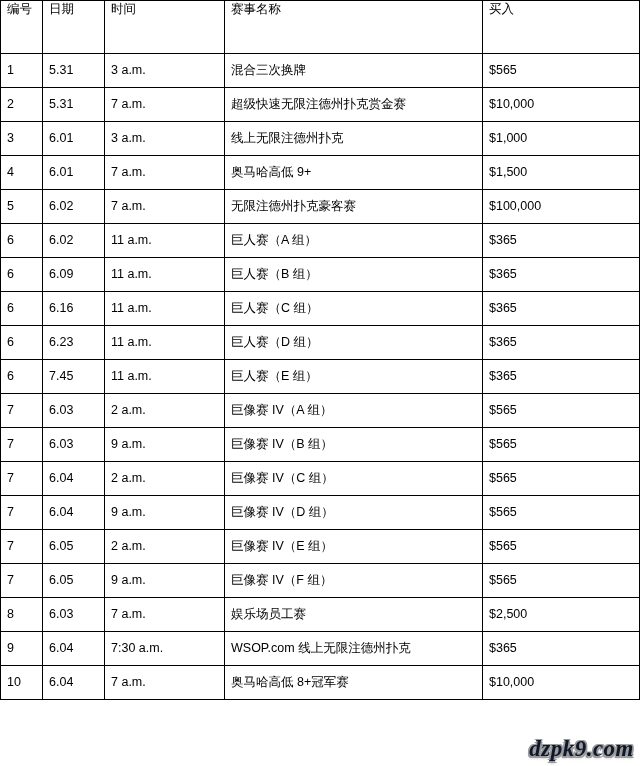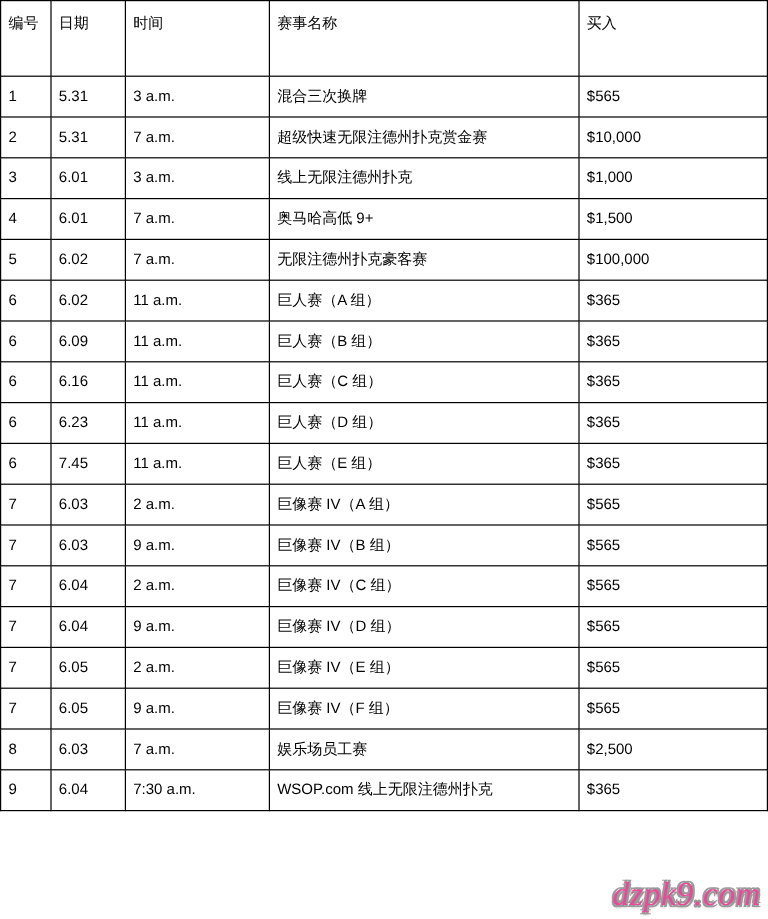--- a/index.html
+++ b/index.html
@@ -28,40 +28,40 @@
     text-align: left;
     vertical-align: middle;
     padding: 0 6px;
     line-height: 1.3;
     overflow: hidden;
     white-space: nowrap;
   }
   table.schedule thead th {
     height: 52px;
     vertical-align: top;
-    padding-top: 10px;
+    padding-top: 0;
   }
   table.schedule tbody td {
     height: 33px;
   }
   col.c-no    { width: 42px; }
   col.c-date  { width: 62px; }
   col.c-time  { width: 120px; }
   col.c-event { width: 258px; }
   col.c-buyin { width: 157px; }
 
   .watermark {
     position: absolute;
     right: 6px;
     bottom: 4px;
     font-family: "Liberation Serif", serif;
-    font-size: 28px;
-    font-weight: normal;
+    font-size: 23px;
+    font-weight: bold;
     font-style: italic;
-    color: #ec4899;
+    color: #0f172a;
     text-shadow:
       -1.5px -1.5px 0 #9a9a9a,
       1.5px -1.5px 0 #9a9a9a,
       -1.5px  1.5px 0 #9a9a9a,
       1.5px  1.5px 0 #9a9a9a,
       0 2px 3px rgba(0,0,0,0.35);
     letter-spacing: 0.5px;
     pointer-events: none;
   }
 </style>
@@ -205,16 +205,23 @@
       <td>娱乐场员工赛</td>
       <td>$2,500</td>
     </tr>
     <tr>
       <td>9</td>
       <td>6.04</td>
       <td>7:30 a.m.</td>
       <td>WSOP.com 线上无限注德州扑克</td>
       <td>$365</td>
     </tr>
+    <tr>
+      <td>10</td>
+      <td>6.04</td>
+      <td>7 a.m.</td>
+      <td>奥马哈高低 8+冠军赛</td>
+      <td>$10,000</td>
+    </tr>
   </tbody>
 </table>
 
 <div class="watermark">dzpk9.com</div>
 
 </body></html>

